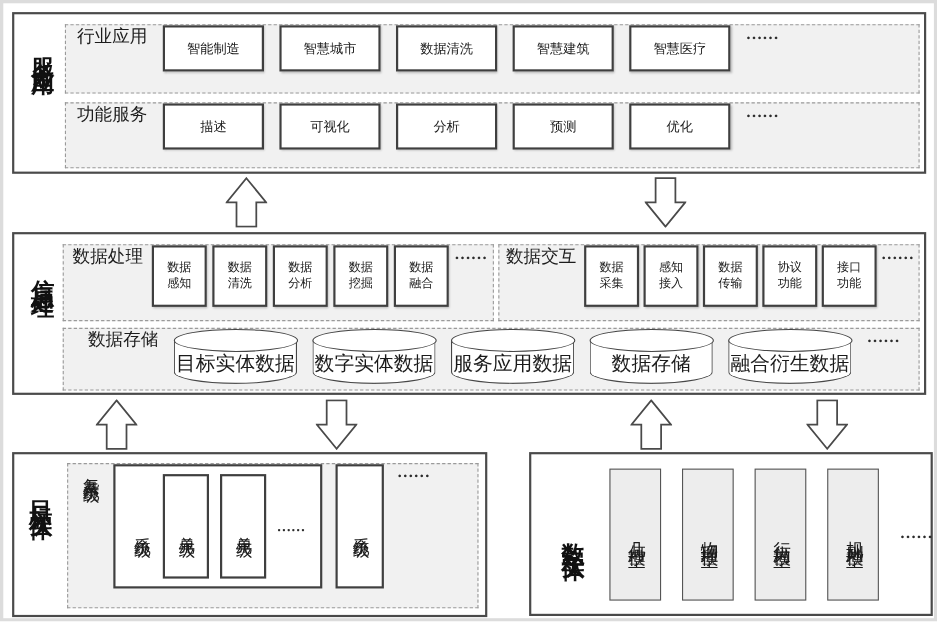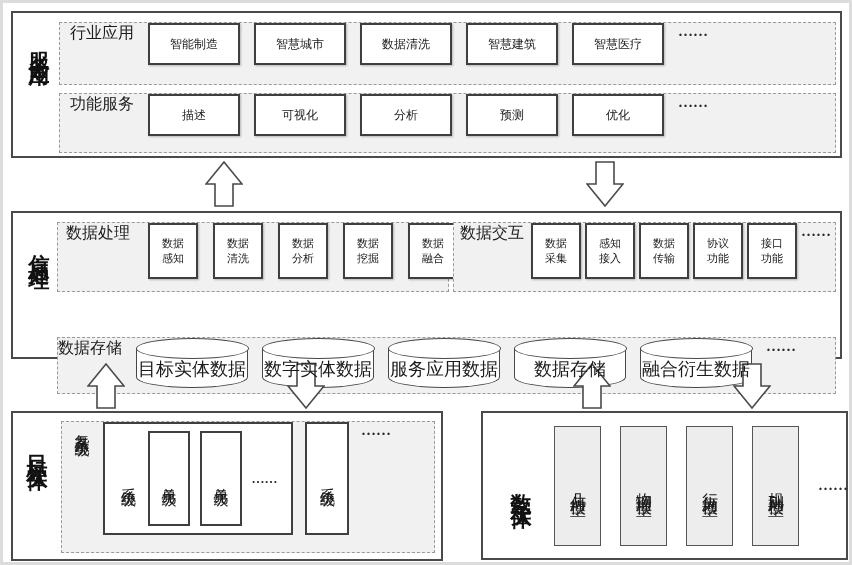--- a/index.html
+++ b/index.html
@@ -156,41 +156,41 @@
   <svg class="arrow" style="left:202px; top:158px;" viewBox="0 0 38 46">
     <polygon points="19,1 37,23 28,23 28,45 10,45 10,23 1,23" fill="#ffffff" stroke="#4a4a4a" stroke-width="1.6"></polygon>
   </svg>
   <svg class="arrow" style="left:583px; top:158px;" viewBox="0 0 38 46">
     <polygon points="19,45 1,23 10,23 10,1 28,1 28,23 37,23" fill="#ffffff" stroke="#4a4a4a" stroke-width="1.6"></polygon>
   </svg>
 
   <div class="panel" style="left:8px; top:208px; width:831px; height:148px;">
     <div class="vtitle" style="left:12px; top:24px;">信息处理</div>
 
-    <div class="dashedc" style="left:44px; top:9px; width:392px; height:70px; gap:15px; padding:0 8px;">
+    <div class="dashedc" style="left:44px; top:9px; width:392px; height:70px; gap:5px; padding:0 8px;">
       <span class="rowlabel" style="margin-right:3px;">数据处理</span>
       <div class="dbox">数据感知</div>
       <div class="dbox">数据清洗</div>
       <div class="dbox">数据分析</div>
       <div class="dbox">数据挖掘</div>
       <div class="dbox">数据融合</div>
       <span class="dots">……</span>
     </div>
 
     <div class="dashedc" style="left:440px; top:9px; width:383px; height:70px; gap:4px; padding:0 6px;">
       <span class="rowlabel" style="margin-right:3px;">数据交互</span>
       <div class="dbox">数据采集</div>
       <div class="dbox">感知接入</div>
       <div class="dbox">数据传输</div>
       <div class="dbox">协议功能</div>
       <div class="dbox">接口功能</div>
       <span class="dots">……</span>
     </div>
 
-    <div class="dashedc" style="left:44px; top:85px; width:779px; height:57px; gap:14px; padding:0 0;margin-top:39px;">
+    <div class="dashedc" style="left:44px; top:85px; width:779px; height:57px; gap:14px; padding:0 22px;">
       <span class="rowlabel">数据存储</span>
       <div class="cylwrap">
         <div class="cyl">
             <span>目标实体数据</span>
           </div>
       </div>
       <div class="cylwrap">
         <div class="cyl">
             <span>数字实体数据</span>
           </div>

